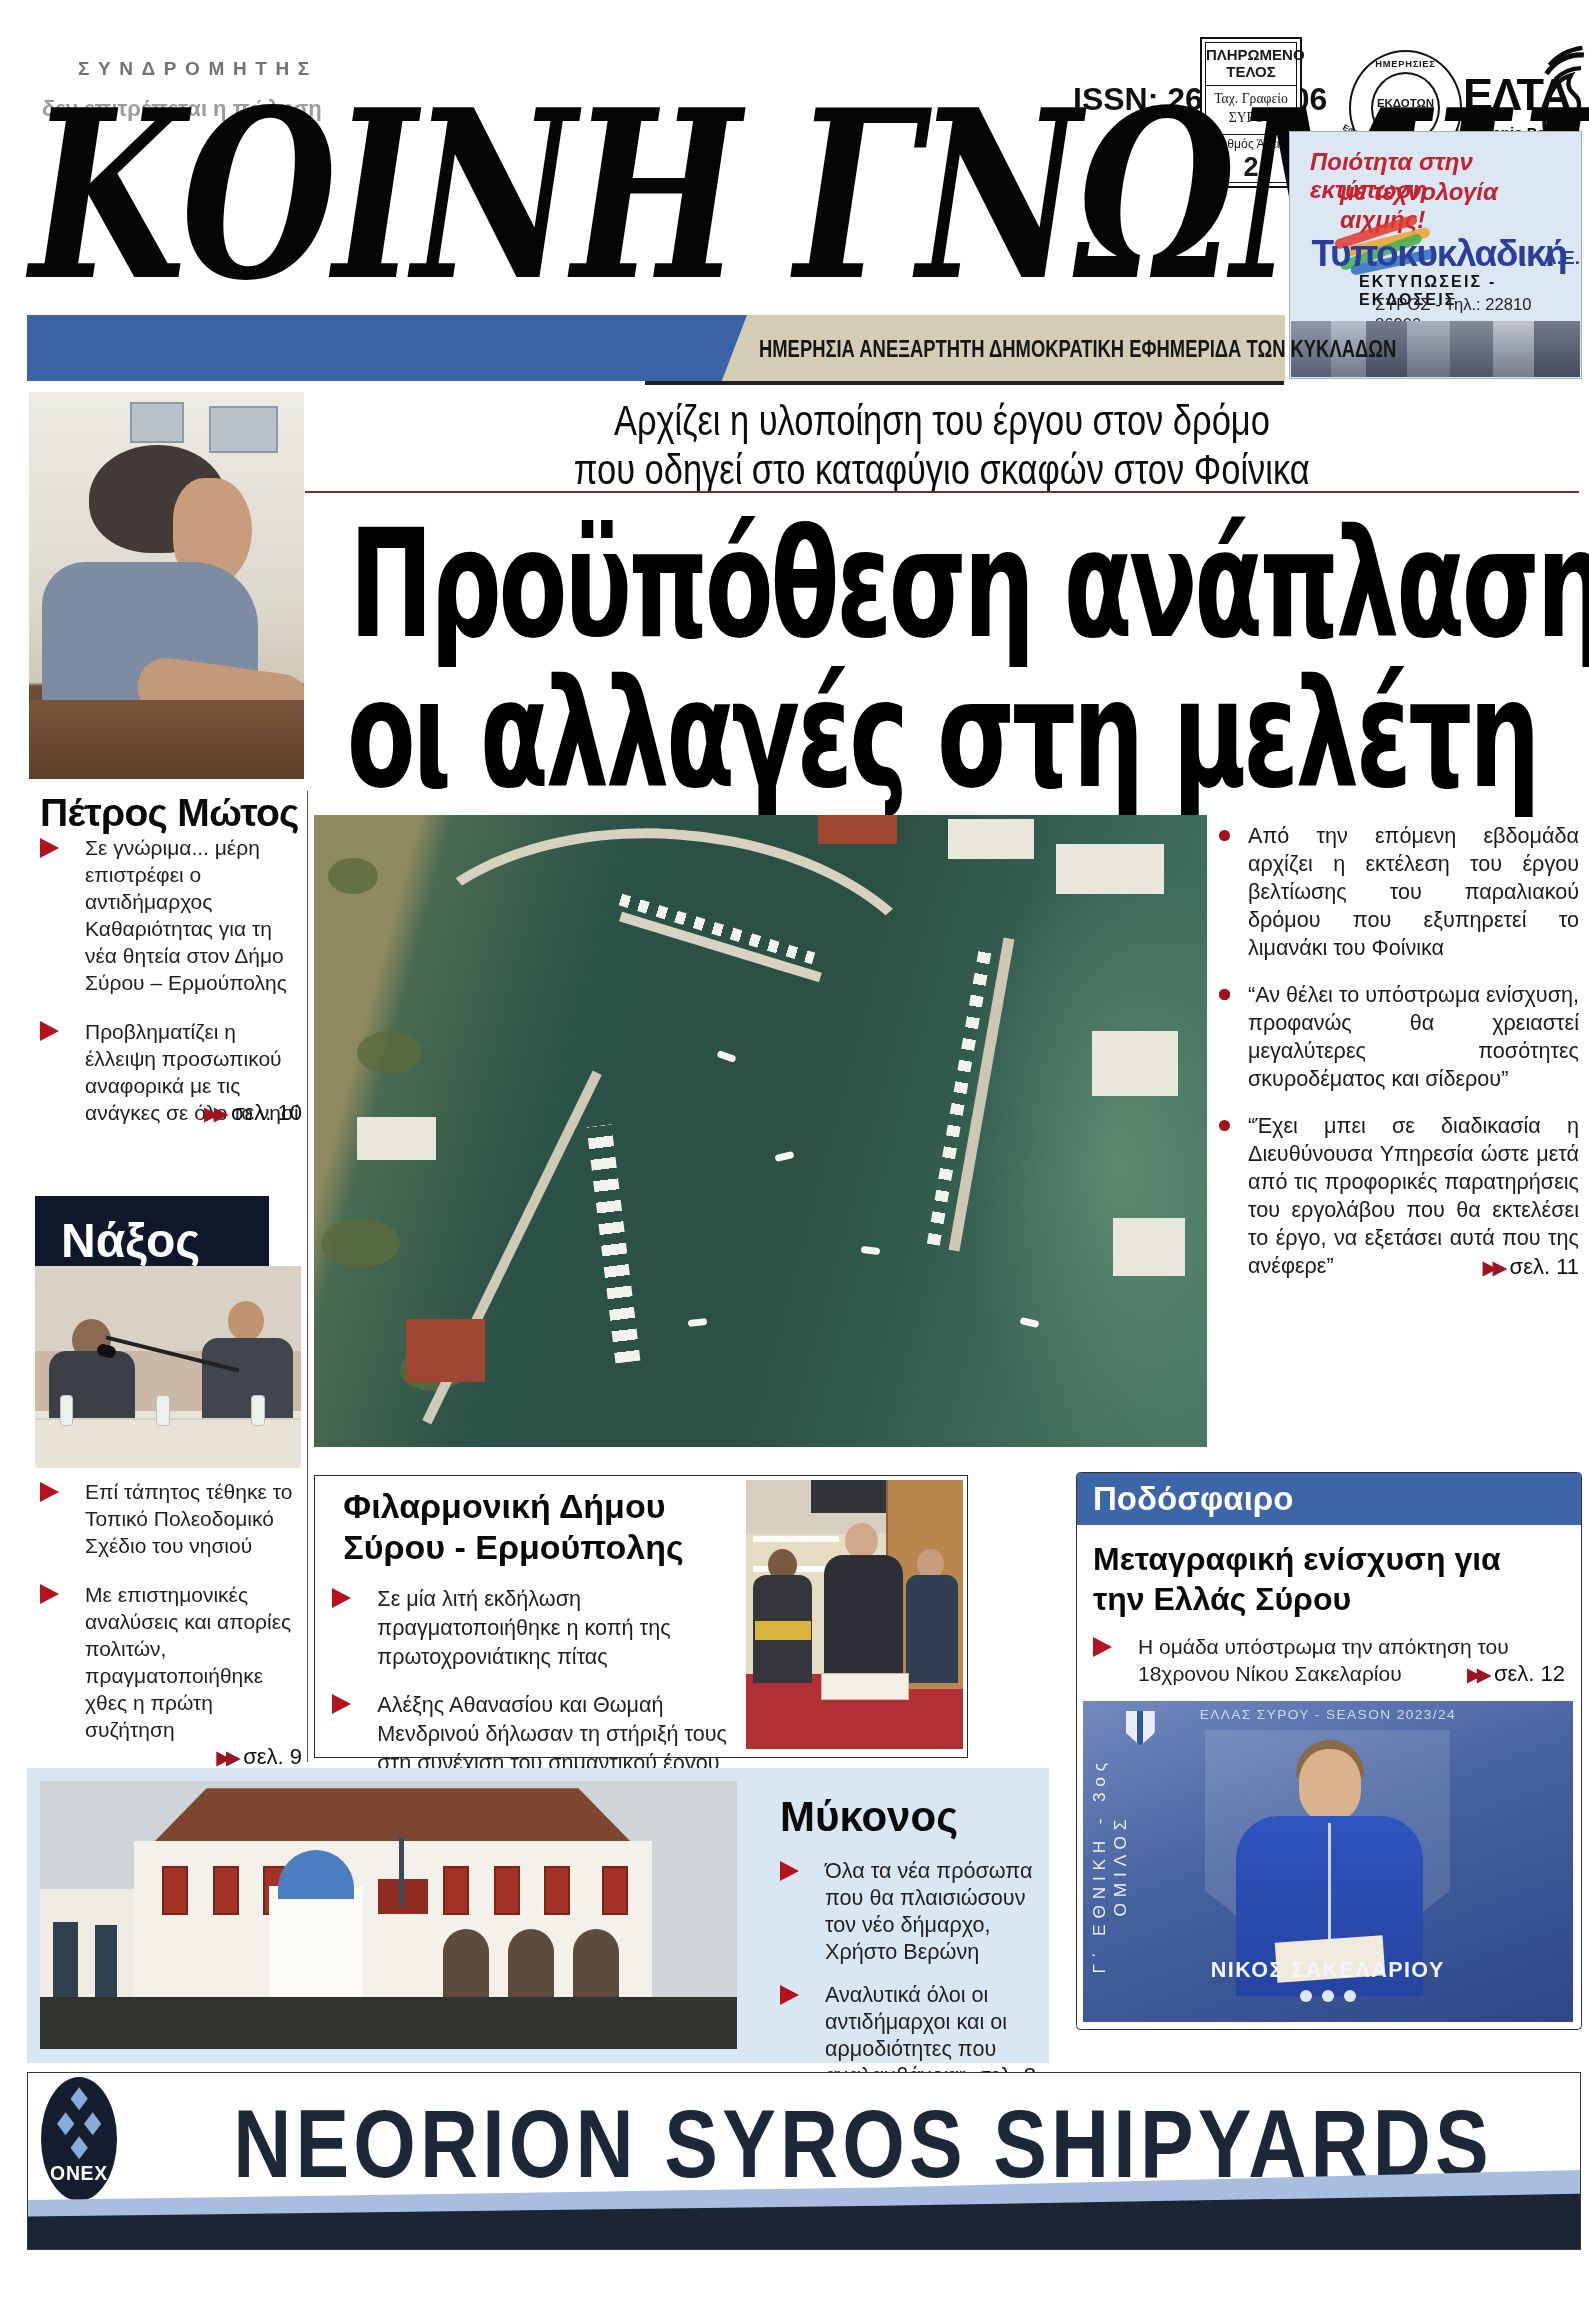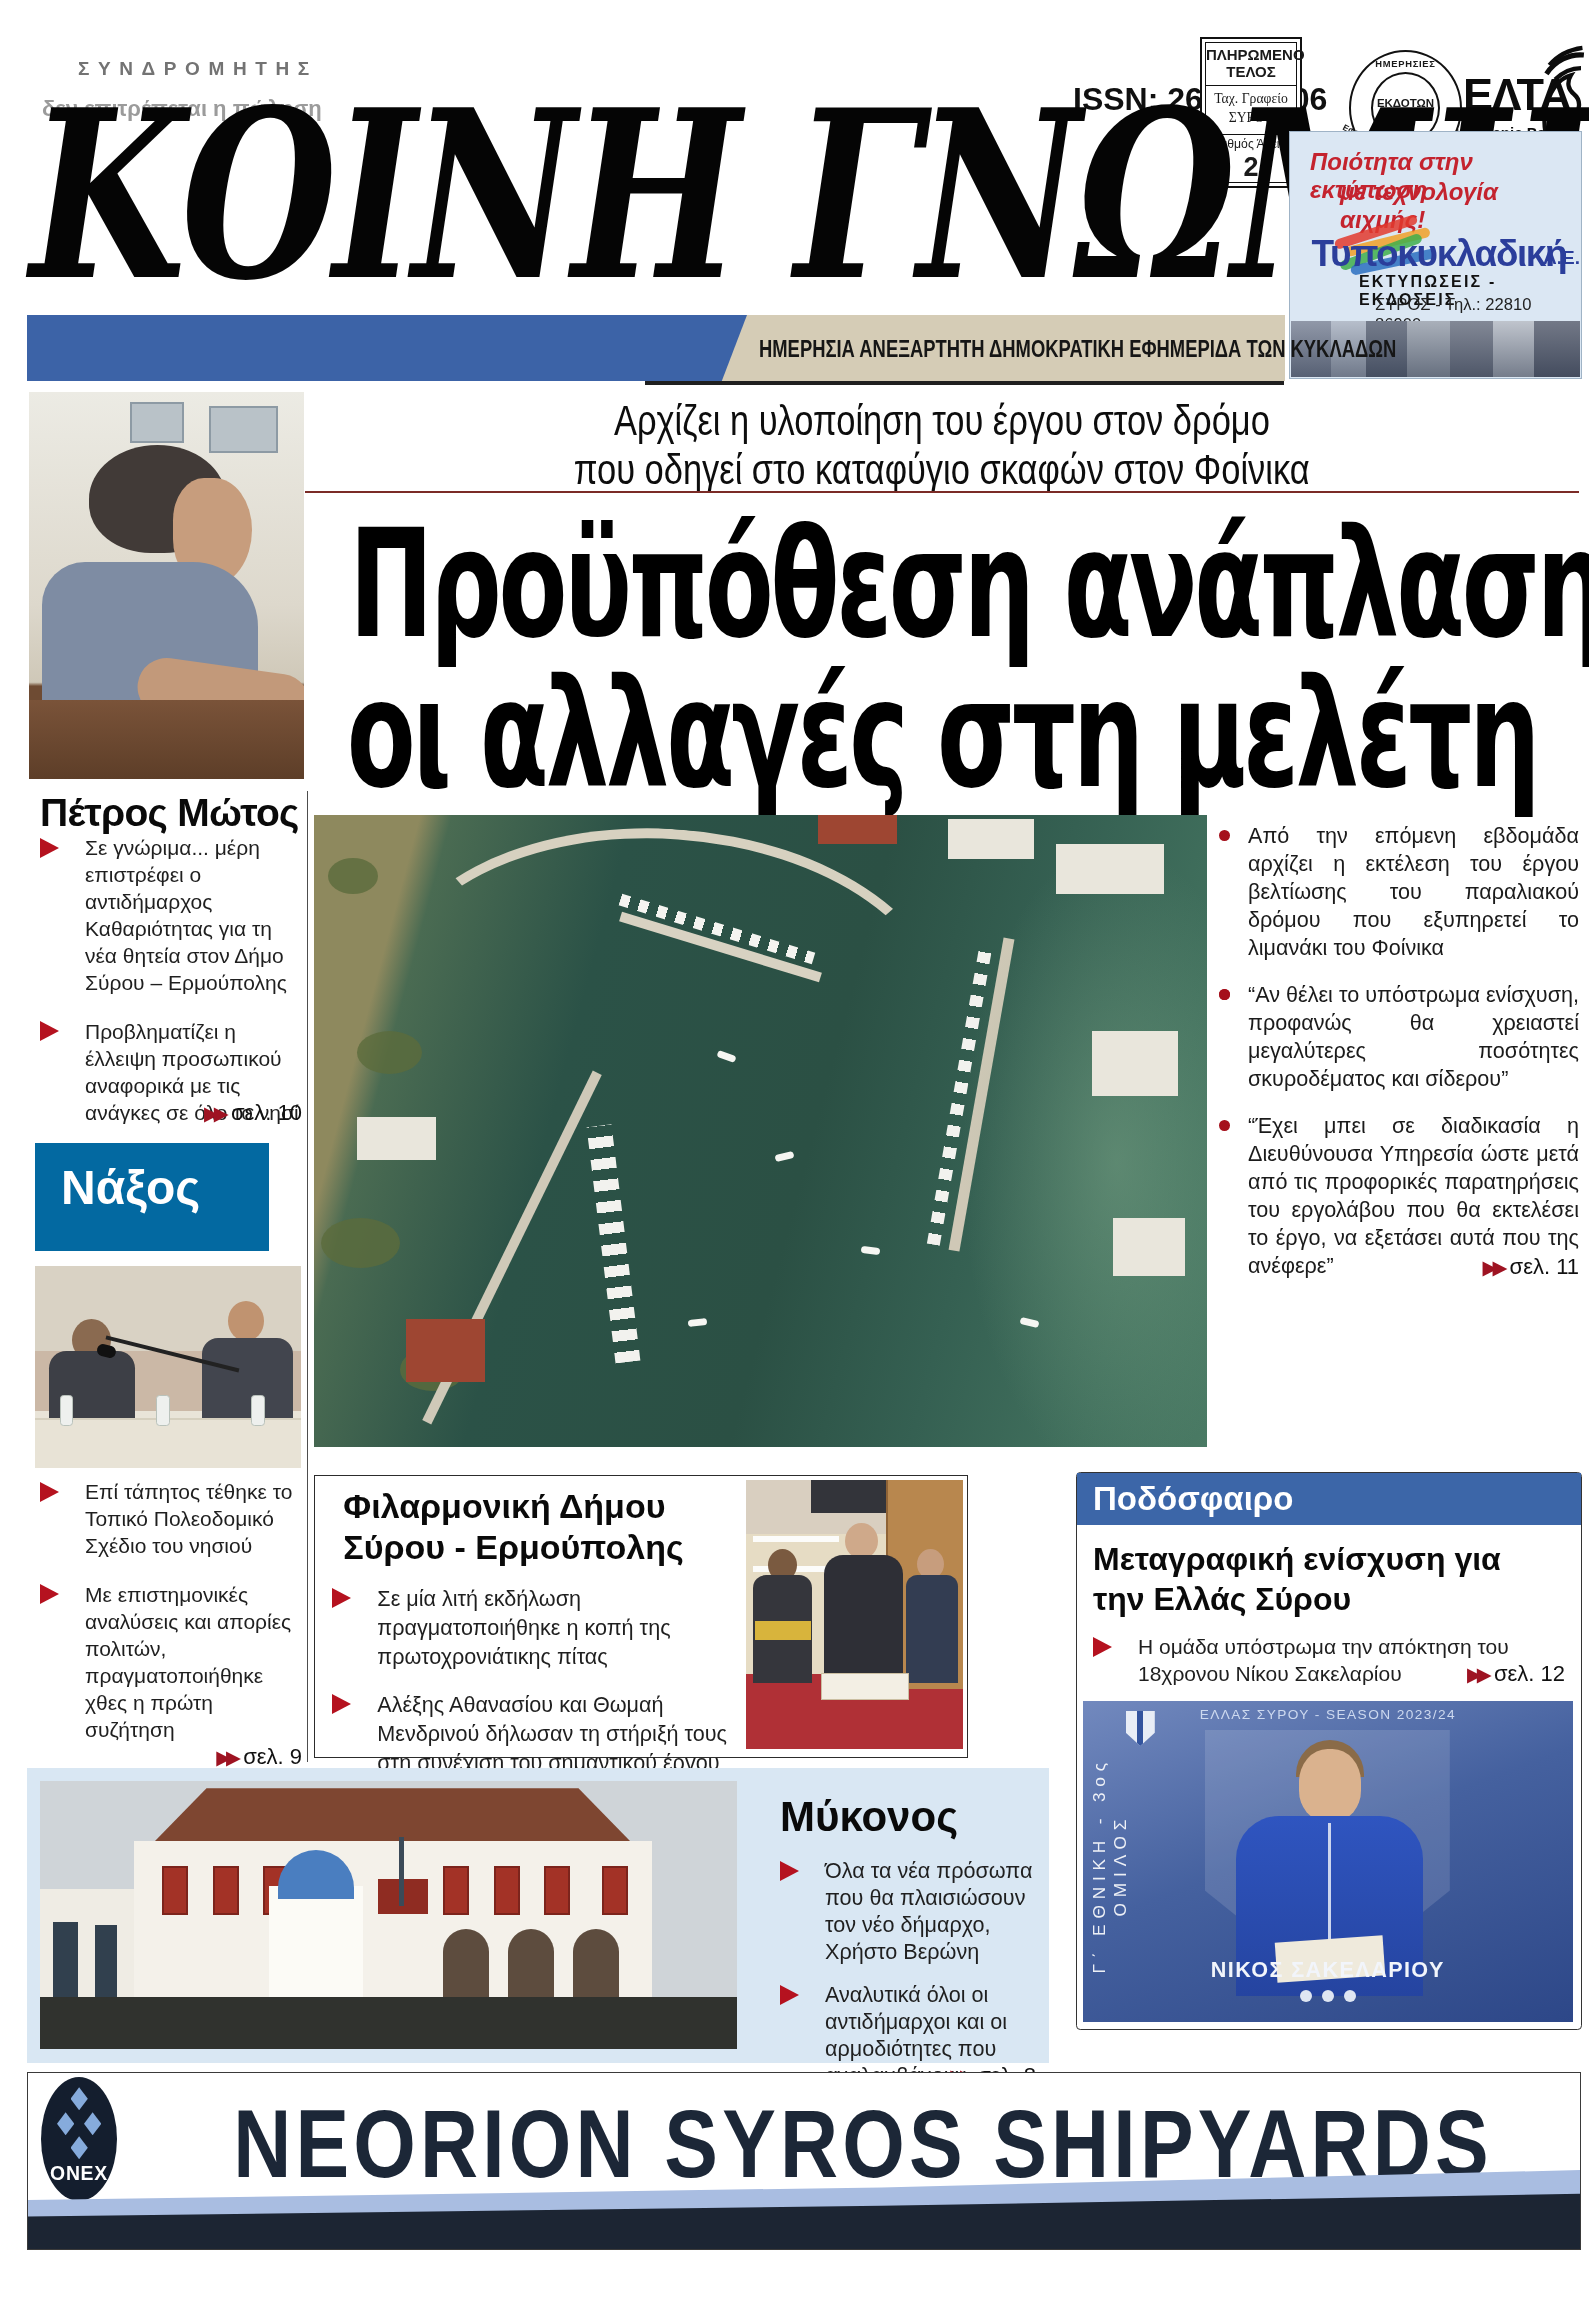--- a/index.html
+++ b/index.html
@@ -78,21 +78,21 @@
   .tb{position:relative;padding-left:45px;font-size:21px;line-height:27px;color:#1f1f1f;margin:0 0 21.6px 0;}
   .tri{position:absolute;left:0;top:3.6px;width:0;height:0;border-left:19.4px solid #b5121f;
        border-top:10.8px solid transparent;border-bottom:10.8px solid transparent;}
   .dotb{position:relative;padding-left:30px;font-size:21.6px;line-height:28px;color:#1b1b1b;text-align:justify;margin:0 0 19px 0;}
   .dot{position:absolute;left:1.4px;top:8px;width:10.8px;height:10.8px;border-radius:50%;background:#a5101c;}
   .pref{display:block;text-align:right;white-space:nowrap;}
   .pull{margin-top:-27px;}
   .arr{color:#9e1322;font-size:19.4px;letter-spacing:-5px;margin-right:7.2px;}
   .plabel{font-size:22px;color:#111;}
   #pm-bullets{left:40px;top:834px;}
-  #naxos-bar{left:35px;top:1143px;width:234px;height:108px;background:#0369a1;}
+  #naxos-bar{left:35px;top:1196px;width:234px;height:108px;background:#0f172a;}
   #naxos-bar span{position:absolute;left:26px;top:17.3px;font-size:48px;font-weight:bold;color:#fff;}
   #naxos-bullets{left:40px;top:1478px;}
 
   
   .ph{overflow:hidden;}
   #portrait{left:29px;top:392px;width:275px;height:387px;background:linear-gradient(180deg,#ecebe4 0%,#ddd8cc 55%,#cfc8b8 75%,#6e4b33 76%);}
   #portrait .frame{position:absolute;background:#b9c2c8;border:2.2px solid #8d9aa4;}
   #portrait .hair{position:absolute;left:60px;top:53px;width:137px;height:108px;border-radius:50% 50% 45% 45%;background:#413a37;}
   #portrait .face{position:absolute;left:144px;top:86px;width:79px;height:108px;border-radius:45% 55% 60% 50%;background:#c79d7d;}
   #portrait .shirt{position:absolute;left:13px;top:170px;width:216px;height:187px;border-radius:43px 65px 14.4px 14.4px;background:#7e8ca3;}

